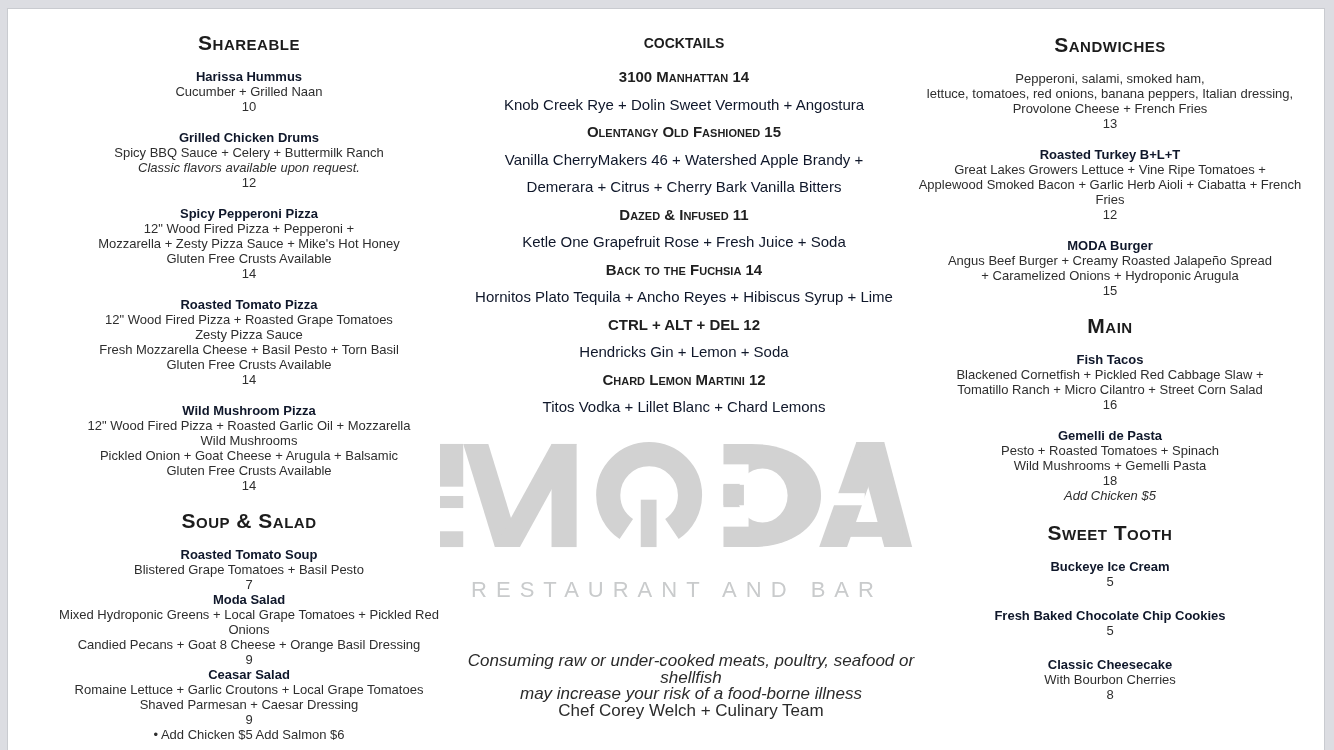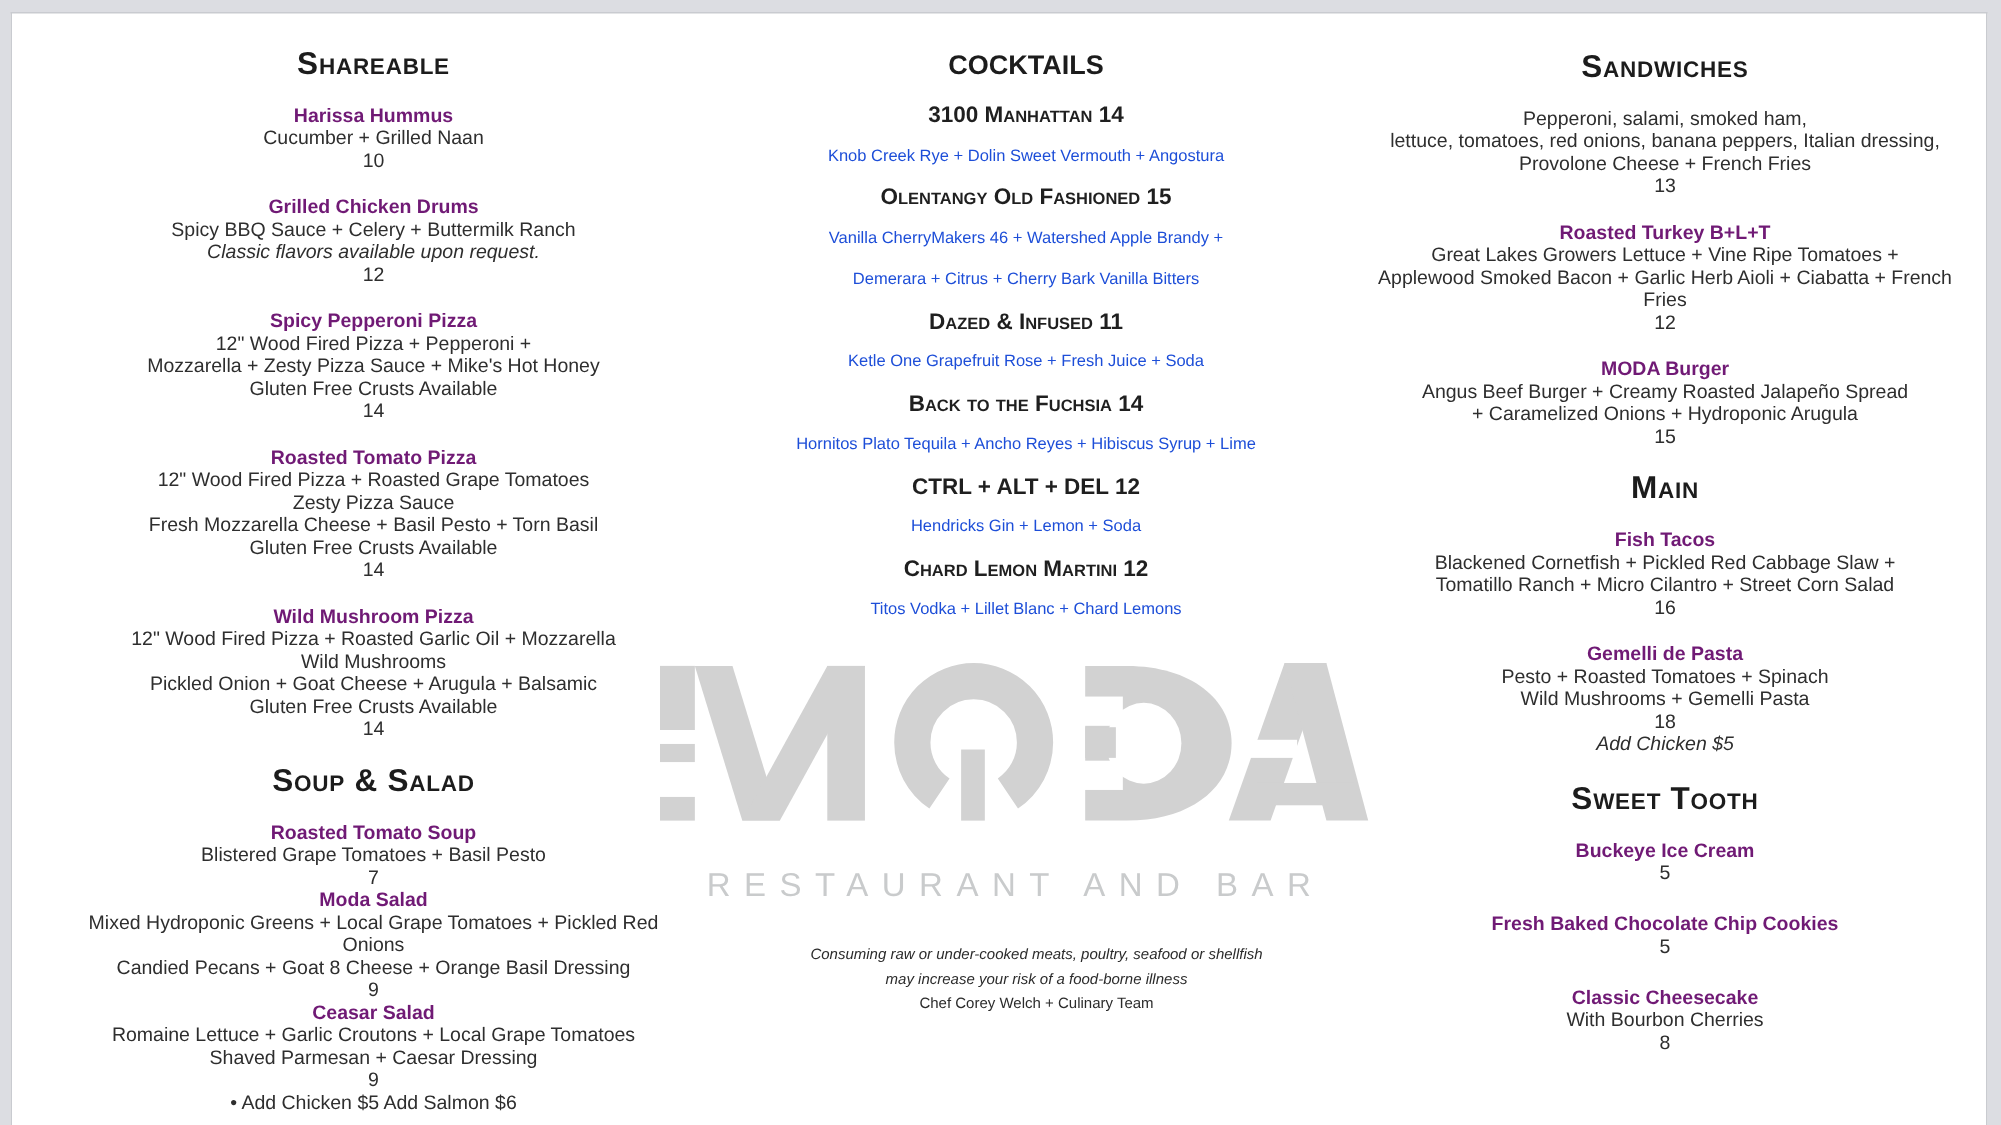--- a/index.html
+++ b/index.html
@@ -21,43 +21,43 @@
   .sec-title {
     font-size:21px; font-weight:bold; font-variant:small-caps;
     letter-spacing:0.5px; line-height:24px; margin:0 0 14px 0; color:#1c1c1c;
   }
   .mt1 { margin-top:12px; }
   .mt2 { margin-top:18px; }
 
   .item { margin-bottom:16px; }
   .item-lg { margin-bottom:19px; }
   .tight .item, .tight .item-lg { margin-bottom:0; }
-  .iname { font-size:13px; line-height:15px; font-weight:bold; color:#701a75; }
+  .iname { font-size:13px; line-height:15px; font-weight:bold; color:#0f172a; }
   .ilines, .iprice, .inote, .iafter {
     font-size:13px; line-height:15px; white-space:pre-line;
   }
   .inote { font-style:italic; }
 
   
   .cocktails-title {
-    font-size:18px; font-weight:bold; line-height:24px; margin:0 0 8px 0; color:#1c1c1c;
+    font-size:14px; font-weight:bold; line-height:24px; margin:0 0 8px 0; color:#1c1c1c;
   }
   .cname {
     font-size:15px; font-weight:bold; font-variant:small-caps;
     line-height:27.5px; color:#1f1f1f;
   }
-  .cdesc { font-size:11px; line-height:27.5px; white-space:pre-line; color:#1d4ed8; }
+  .cdesc { font-size:15px; line-height:27.5px; white-space:pre-line; color:#0f172a; }
 
   .watermark { position:absolute; left:432px; top:433px; width:474px; text-align:center; }
   .watermark svg { display:block; width:474px; height:107px; }
   .tagline { margin-top:28px; font-size:22px; font-weight:normal; letter-spacing:9px; white-space:nowrap; }
 
   .disclaimer {
-    position:absolute; left:458px; top:620px; width:450px; text-align:center;
-    font-size:10px; line-height:16.5px; color:#2b2b2b;
+    position:absolute; left:458px; top:644px; width:450px; text-align:center;
+    font-size:17px; line-height:16.5px; color:#2b2b2b;
   }
   .disclaimer .ital { font-style:italic; }
 </style>
 </head>
 <body style="background: rgb(220, 221, 226);">
 
 <div class="page" style="background: rgb(255, 255, 255); border-color: rgb(201, 203, 208);">
 
   <div class="col col-left">
     <h2 class="sec-title">Shareable</h2>

